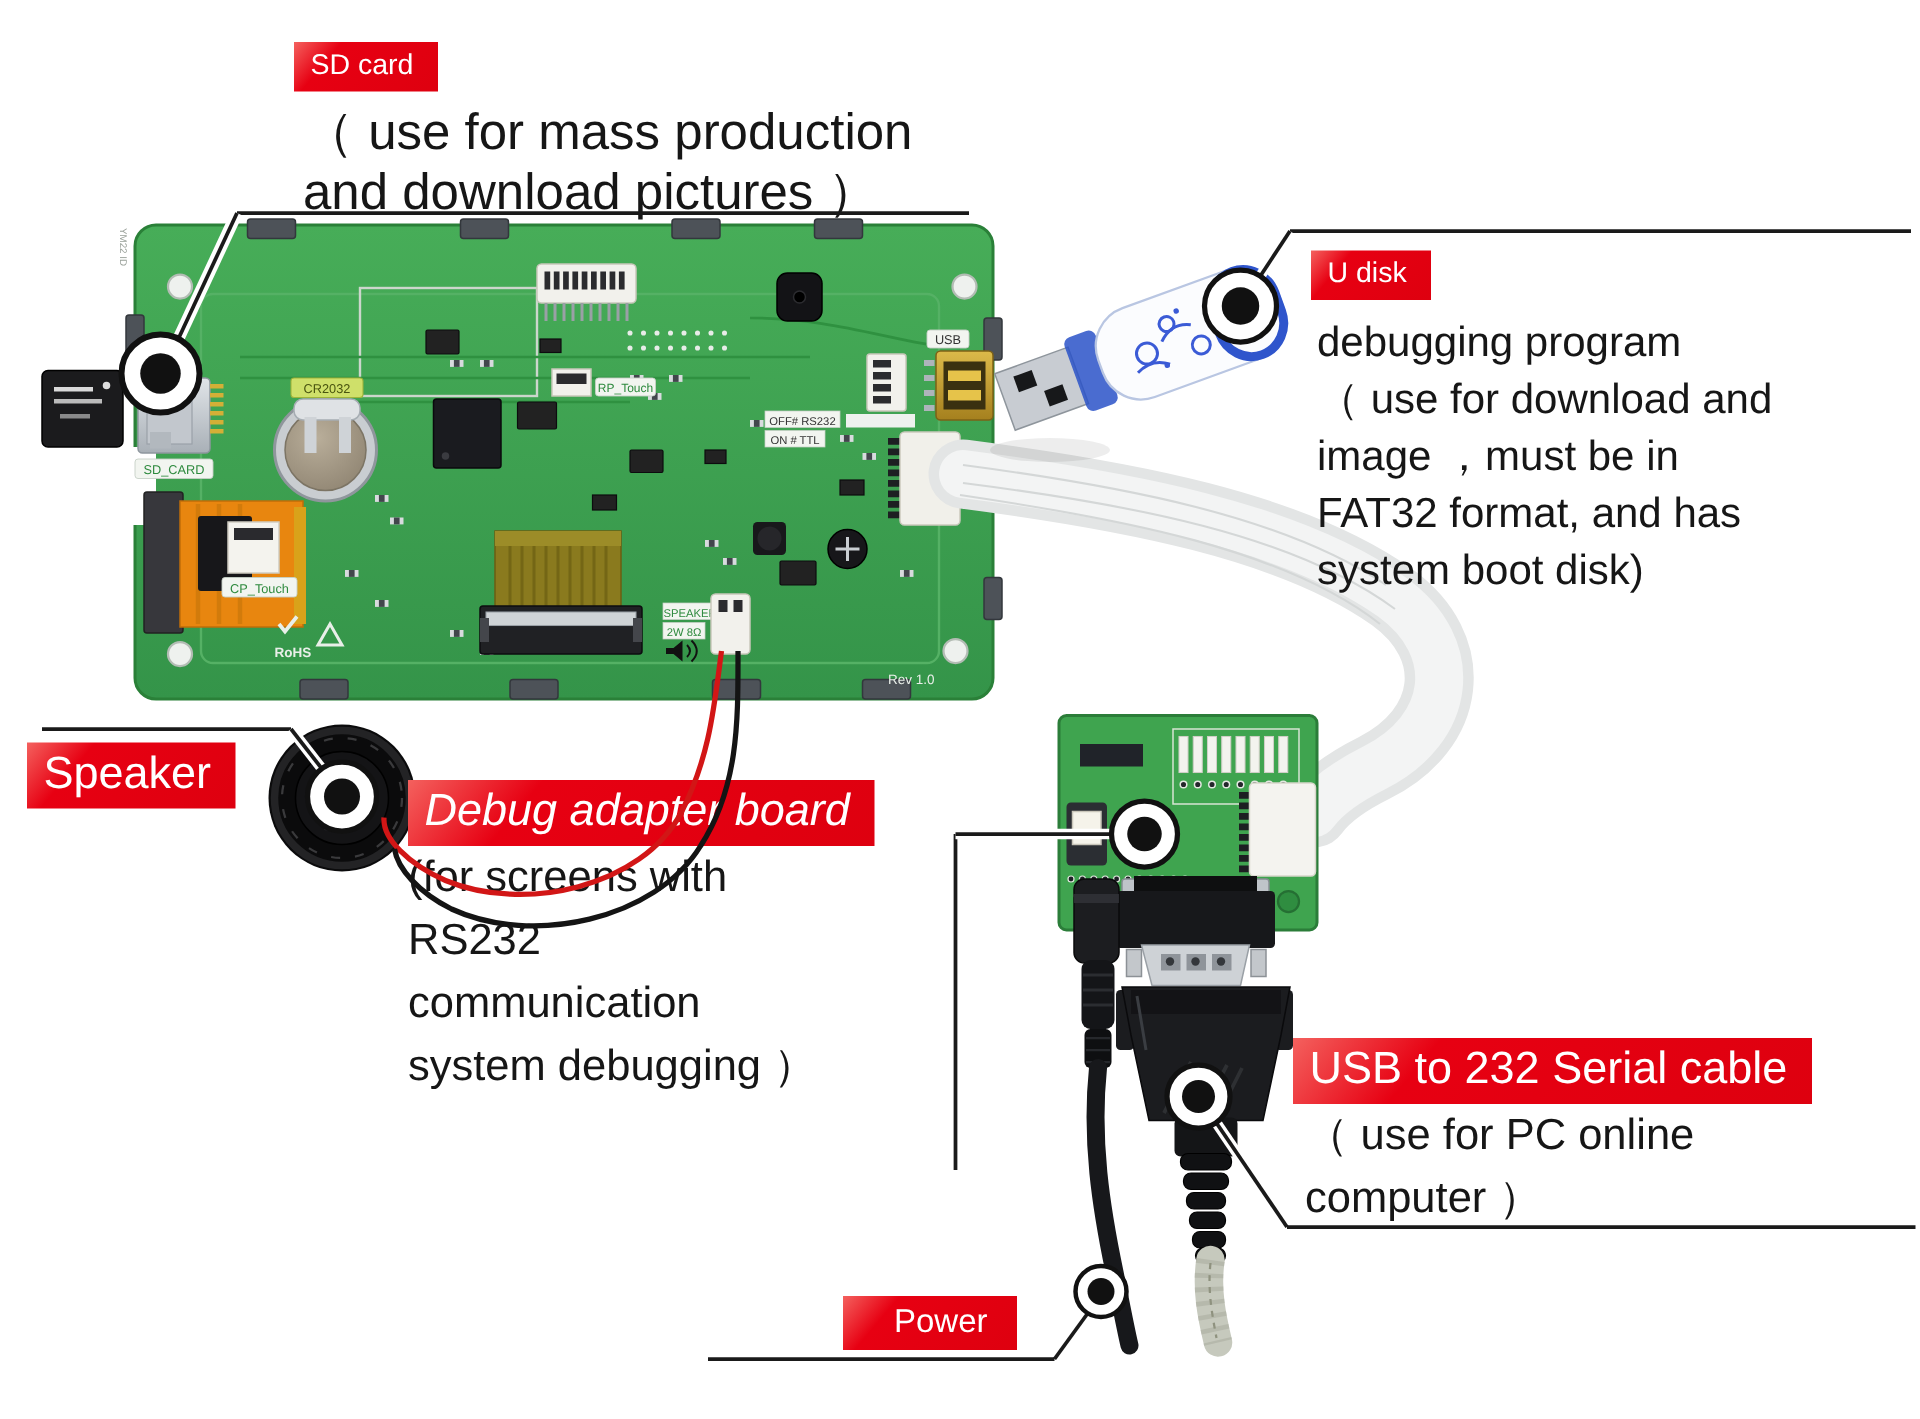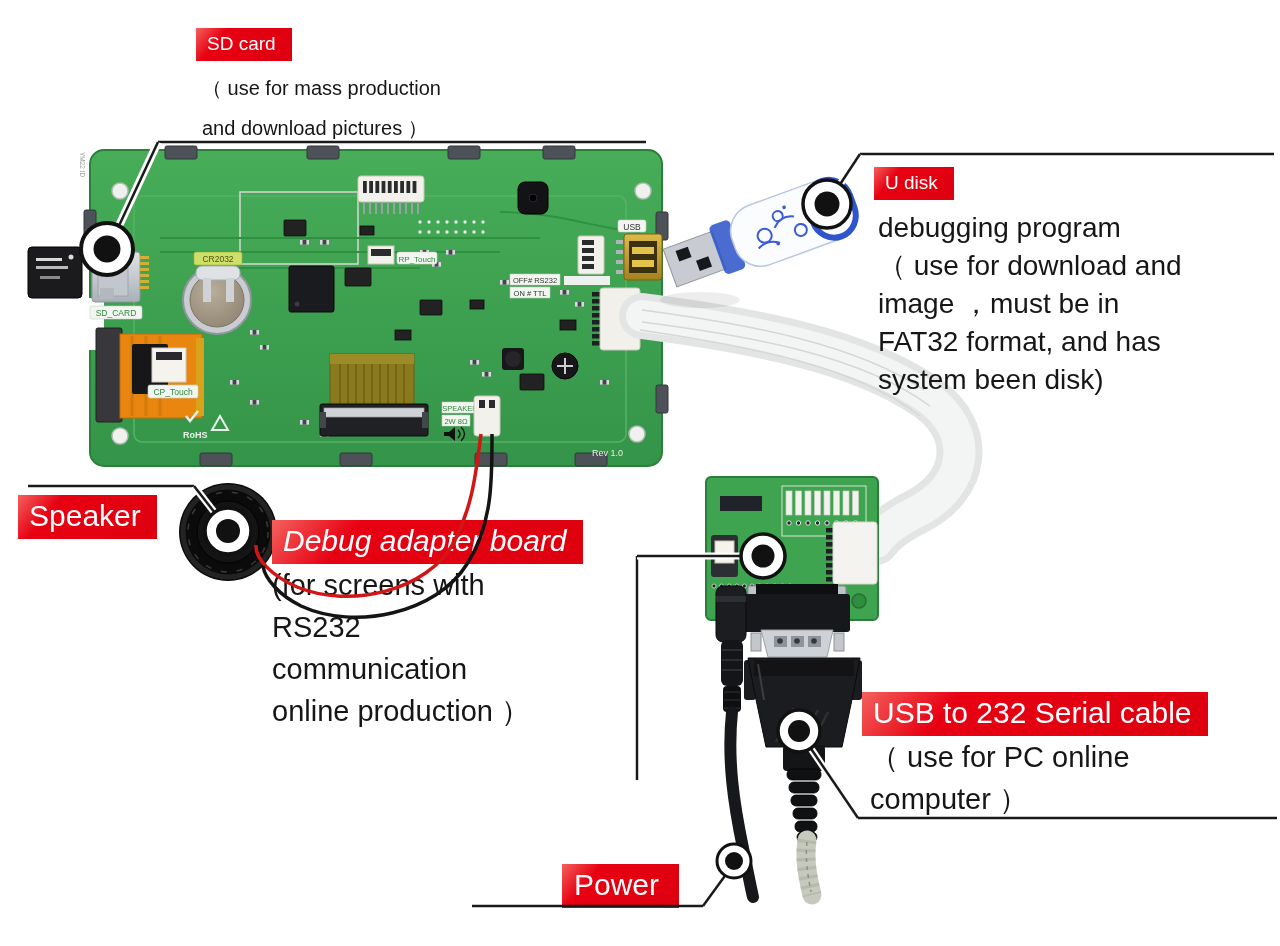--- a/index.html
+++ b/index.html
@@ -4,21 +4,21 @@
 <style>
   html,body{margin:0;padding:0;background:#fff;}
   .stage{position:relative;width:1280px;height:946px;background:#fff;overflow:hidden;
          font-family:"Liberation Sans","DejaVu Sans",sans-serif;}
   .layer{position:absolute;left:0;top:0;width:1280px;height:946px;}
   .overlay{pointer-events:none;}
   .red-label{position:absolute;z-index:2;color:#fff;line-height:1;
     background:linear-gradient(130deg,#f4615e 0%,#e70012 26%,#de000f 100%);
     padding:6px 16px 8px 11px;font-size:19px;white-space:nowrap;}
   .desc{position:absolute;z-index:2;color:#161616;white-space:nowrap;}
-  .desc div{height:40px;line-height:40px;font-size:20px;}
+  .desc div{height:40px;line-height:40px;font-size:34px;}
   .desc.u div{height:38px;line-height:38px;font-size:28px;}
   .desc.dbg div,.desc.usb232 div{height:42px;line-height:42px;font-size:29px;}
   svg text{font-family:"Liberation Sans","DejaVu Sans",sans-serif;}
 </style>
 </head>
 <body>
 
 <div class="stage">
 
 <svg class="layer" viewBox="0 0 1280 946">
@@ -462,40 +462,40 @@
   <div>（ use for mass production</div>
   <div>and download pictures ）</div>
 </div>
 
 <div class="red-label" style="left:874px;top:167px;">U disk</div>
 <div class="desc u" style="left:878px;top:209px;">
   <div>debugging program</div>
   <div>（ use for download and</div>
   <div>image ，must be in</div>
   <div>FAT32 format, and has</div>
-  <div>system been disk)</div>
+  <div>system boot disk)</div>
 </div>
 
 <div class="red-label" style="left:18px;top:495px;font-size:30px;">Speaker</div>
 
 <div class="red-label" style="left:272px;top:520px;font-size:30px;font-style:italic;">Debug adapter board</div>
 <div class="desc dbg" style="left:272px;top:564px;">
   <div>(for screens with</div>
   <div>RS232</div>
   <div>communication</div>
-  <div>online production ）</div>
+  <div>system debugging ）</div>
 </div>
 
 <div class="red-label" style="left:862px;top:692px;font-size:30px;">USB to 232 Serial cable</div>
 <div class="desc usb232" style="left:870px;top:736px;">
   <div>（ use for PC online</div>
   <div>computer ）</div>
 </div>
 
-<div class="red-label" style="left:562px;top:864px;font-size:30px;padding-left:12px;padding-right:20px;">Power</div>
+<div class="red-label" style="left:562px;top:864px;font-size:22px;padding-left:34px;padding-right:20px;">Power</div>
 
 <svg class="layer overlay" viewBox="0 0 1280 946" style="z-index:3;">
 
   <g fill="none">
     <path d="M481,434 C476,472 473,505 454,542 C428,591 350,609 297,587 C272,576 255,559 256,545" stroke="#d21616" stroke-width="3.5"></path>
     <path d="M492,434 C492,478 493,524 467,564 C437,613 355,631 301,606 C279,595 265,579 263,566" stroke="#141414" stroke-width="3.5"></path>
   </g>
 
   <g fill="none" stroke="#1a1a1a" stroke-width="2.5">
 

